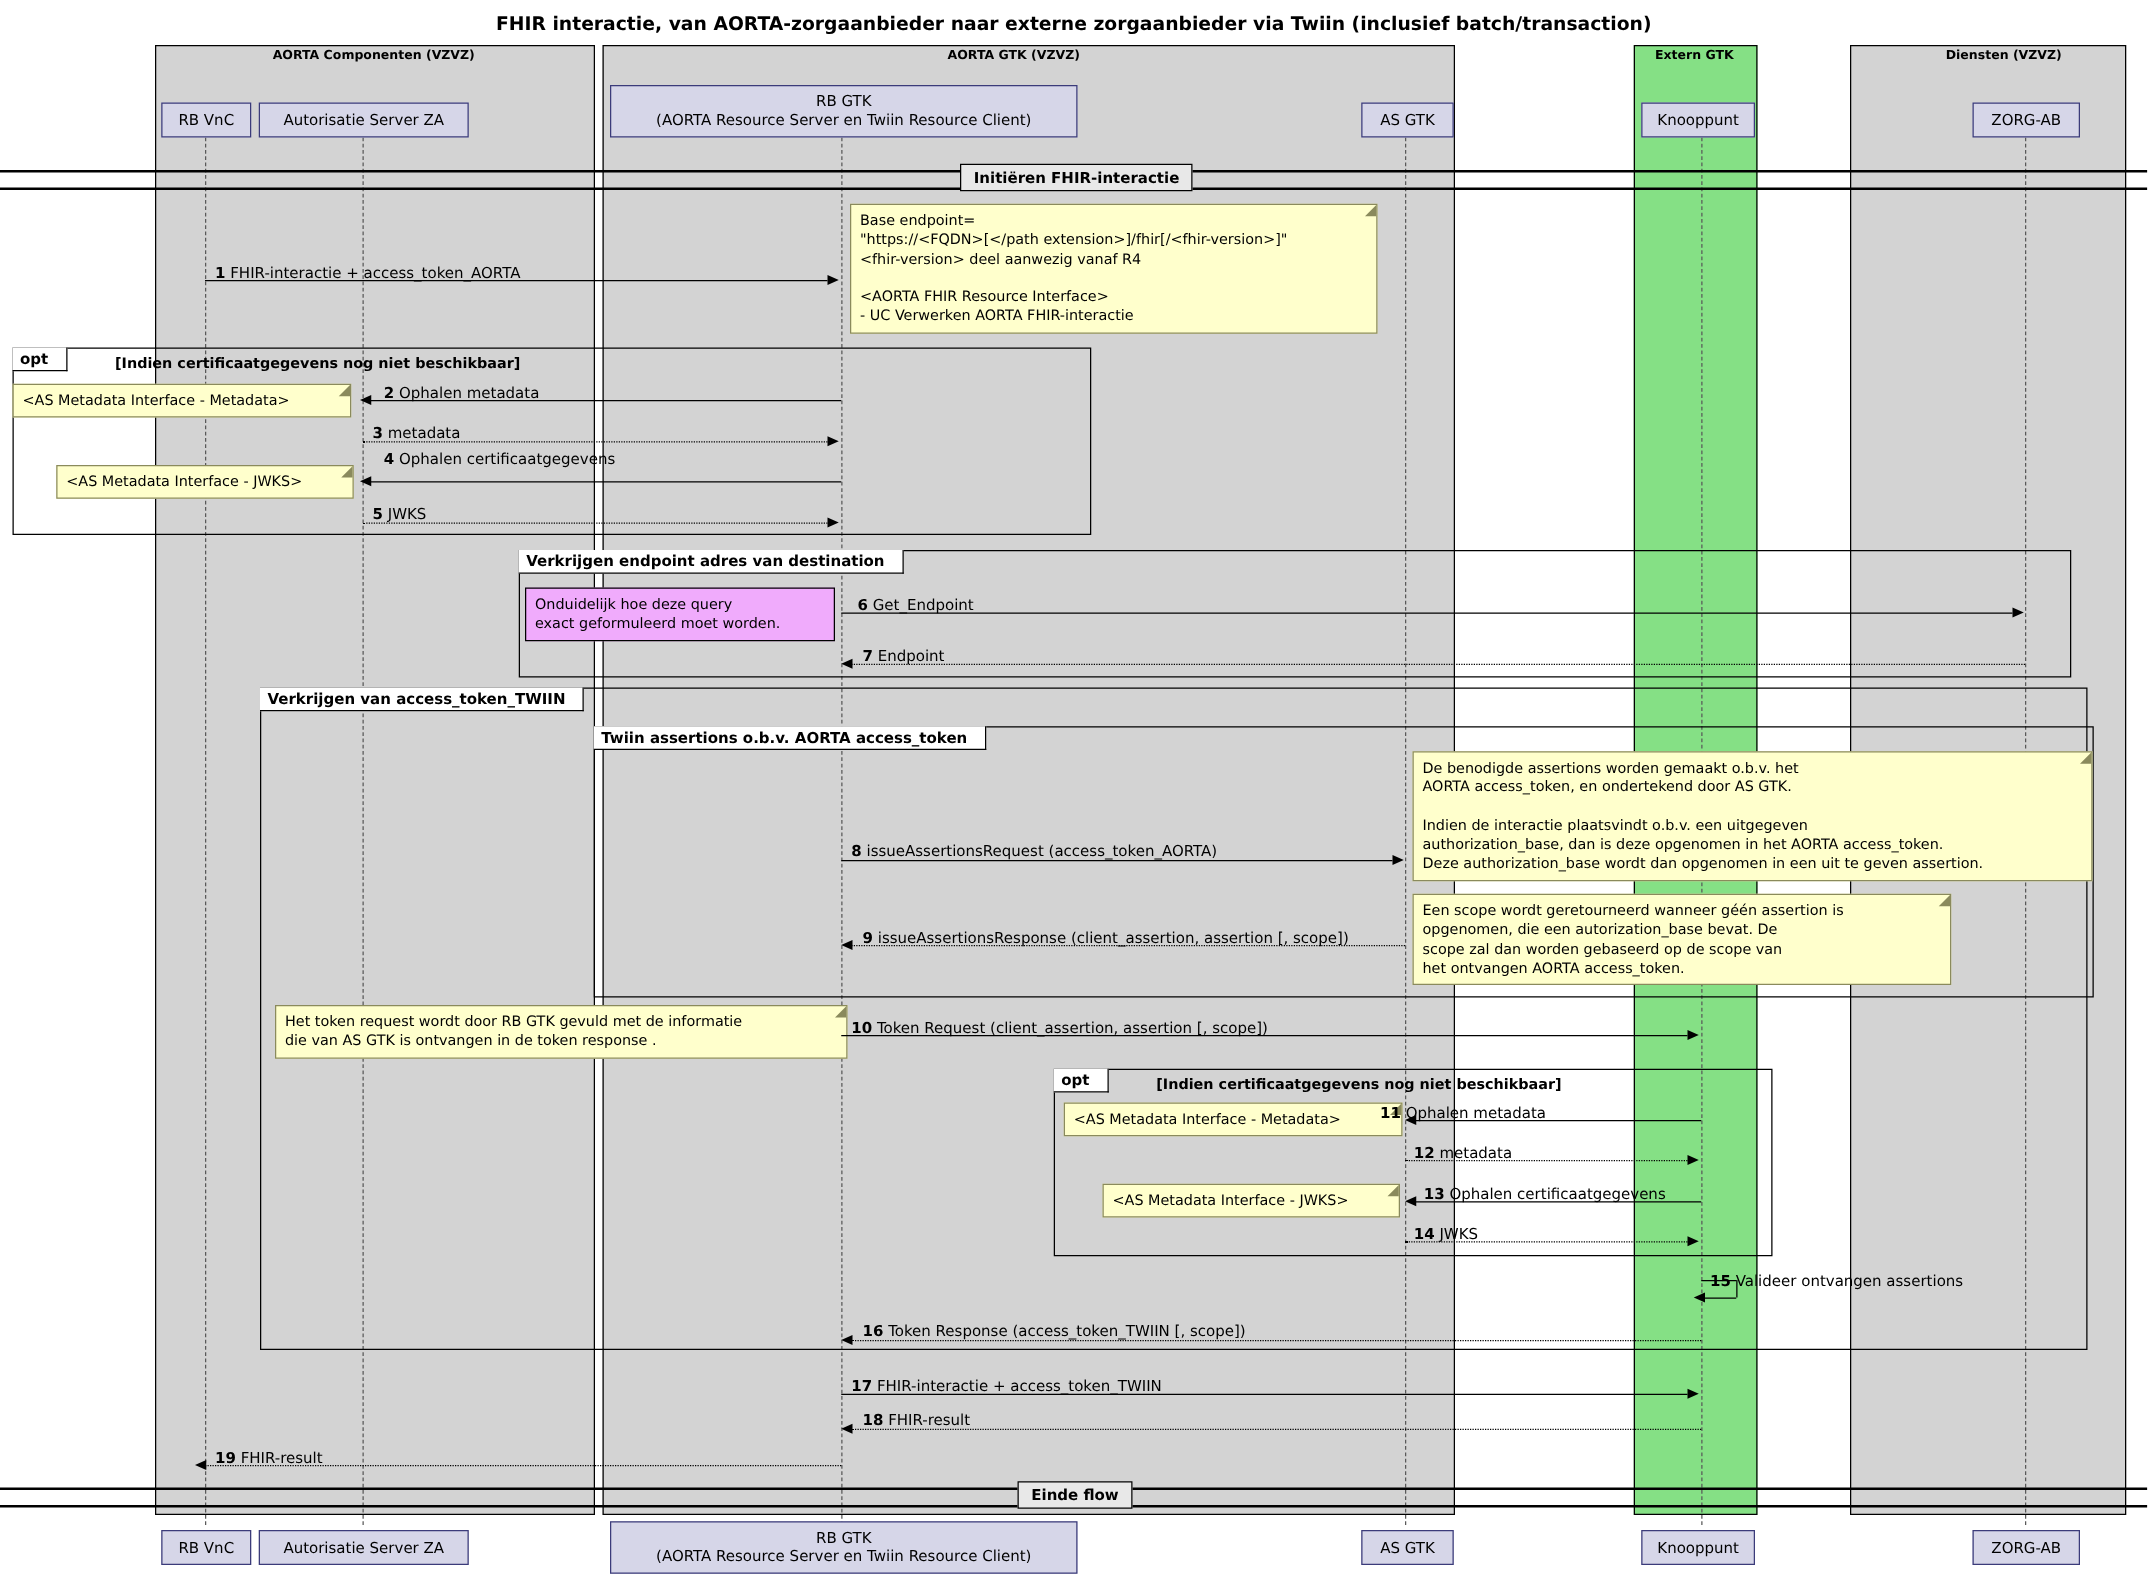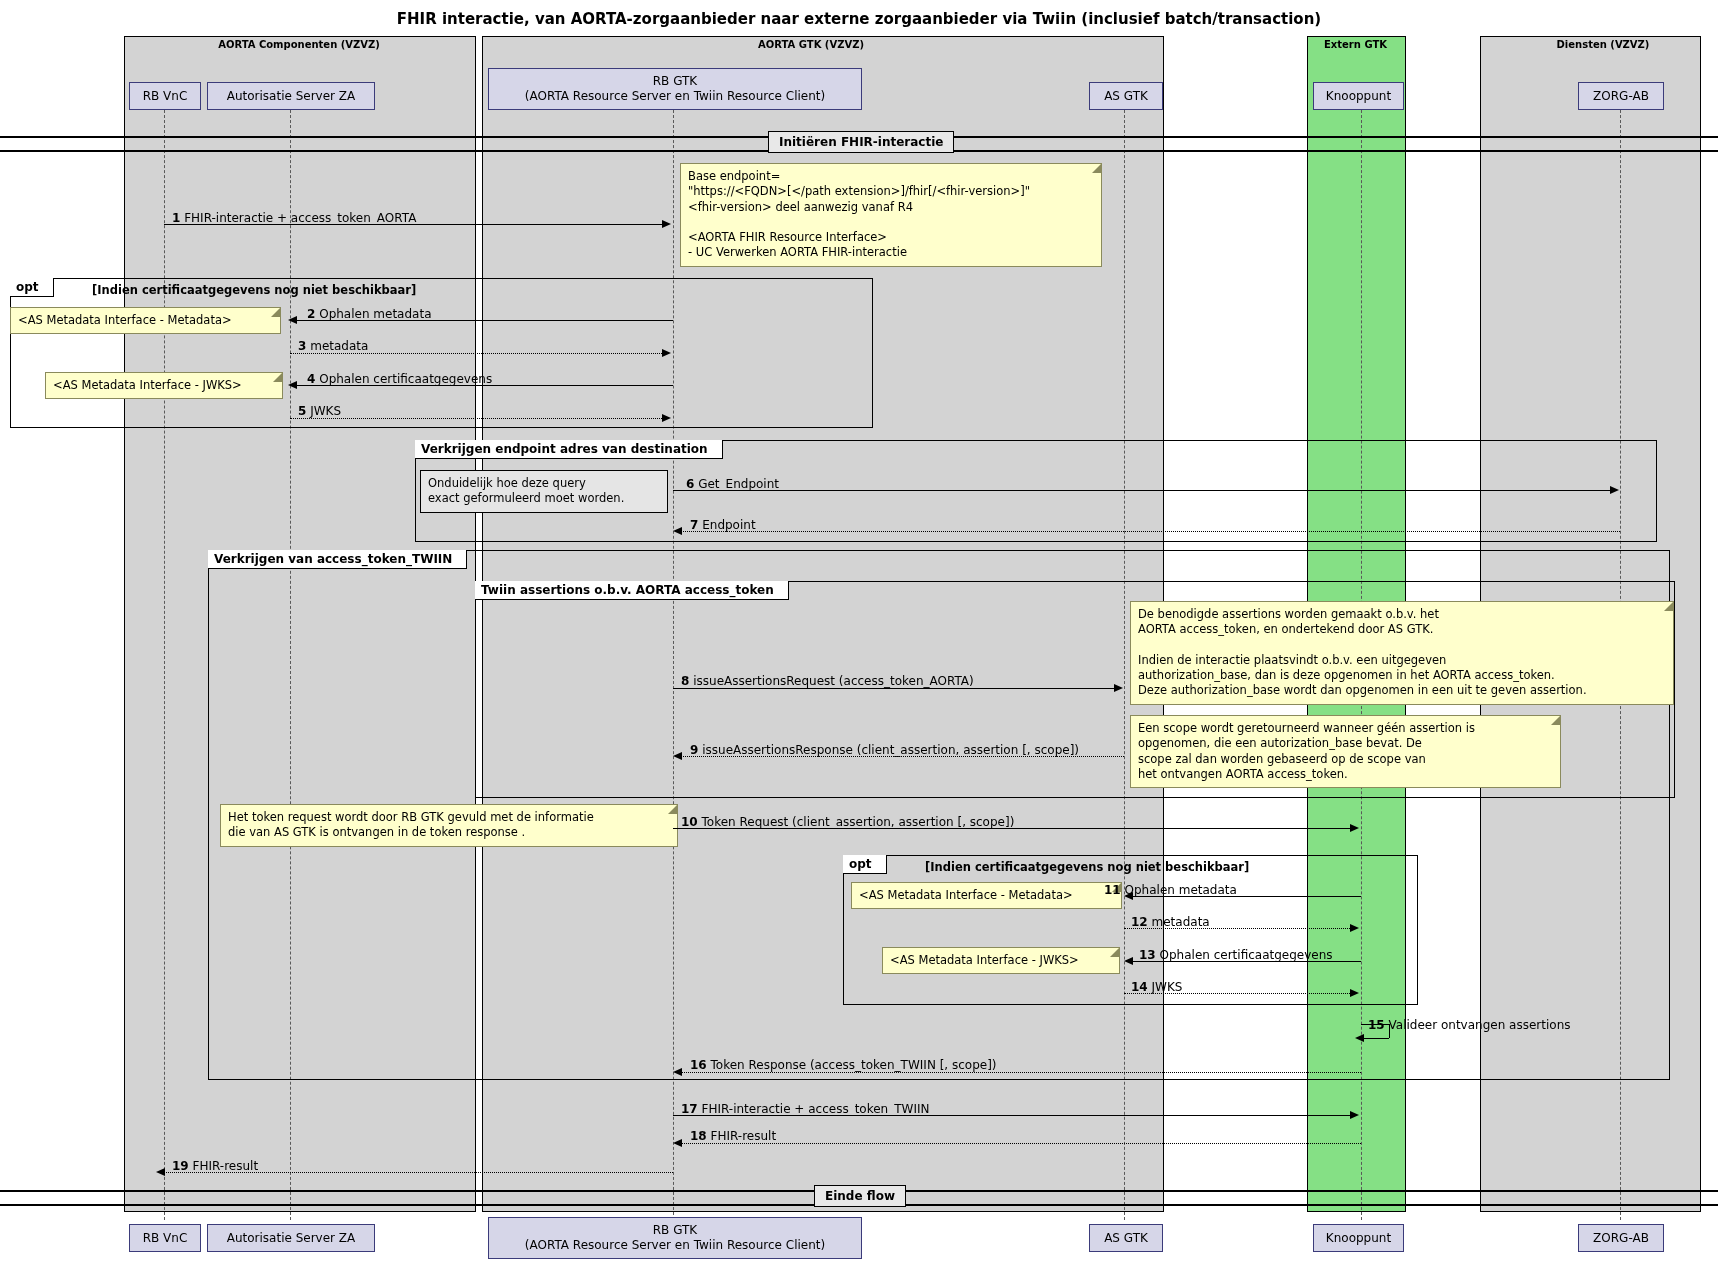--- a/index.html
+++ b/index.html
@@ -21,21 +21,21 @@
   
   .arrow-line{height:0;border-top:1px solid #000;}
   .arrow-dotted{height:0;border-top:1px dotted #000;}
   .arrowhead-r{width:0;height:0;border-top:4px solid transparent;border-bottom:4px solid transparent;border-left:9px solid #000;}
   .arrowhead-l{width:0;height:0;border-top:4px solid transparent;border-bottom:4px solid transparent;border-right:9px solid #000;}
   .msg{font-size:12px;color:#000;white-space:nowrap;}
   .msg b{font-weight:bold;}
   
   .note{background:#ffffcc;border:1px solid #8a8a5c;font-size:11.5px;color:#000;padding:5px 7px;line-height:1.33;position:absolute;}
   .note:after{content:"";position:absolute;top:0;right:0;width:0;height:0;border-left:9px solid transparent;border-bottom:9px solid #8a8a5c;}
-  .note-red{background:#e5e5e5;border:1px solid #000;color:#000;font-size:11.5px;padding:5px 7px;line-height:1.33;position:absolute;}
+  .note-red{background:#f0abfc;border:1px solid #000;color:#000;font-size:11.5px;padding:5px 7px;line-height:1.33;position:absolute;}
   
   .frag{border:1px solid #000;background:transparent;position:absolute;}
   .frag-tab{position:absolute;background:#fff;border:1px solid #000;border-top:none;border-left:none;font-size:12px;font-weight:bold;padding:2px 14px 2px 6px;color:#000;}
   .frag-cond{position:absolute;font-size:11.5px;font-weight:bold;color:#000;}
   .selfmsg{position:absolute;}
 </style>
 </head>
 <body>
 
 <div id="canvas">
@@ -127,21 +127,21 @@
   <div class="abs msg" style="left:307px;top:307px;"><b>2</b> <span>Ophalen metadata</span></div>
 
   <div class="abs arrow-dotted" style="left:290px;top:353px;width:372px;"></div>
   <div class="abs arrowhead-r" style="left:662px;top:349px;"></div>
   <div class="abs msg" style="left:298px;top:339px;"><b>3</b> <span>metadata</span></div>
 
   <div class="note" style="left:45px;top:372px;width:222px;"><span>&lt;AS Metadata Interface - JWKS&gt;</span></div>
 
   <div class="abs arrow-line" style="left:296px;top:385px;width:377px;"></div>
   <div class="abs arrowhead-l" style="left:288px;top:381px;"></div>
-  <div class="abs msg" style="left:307px;top:372px;"><b>4</b> <span>Ophalen certificaatgegevens</span></div>
+  <div class="abs msg" style="left:307px;top:360px;"><b>4</b> <span>Ophalen certificaatgegevens</span></div>
 
   <div class="abs arrow-dotted" style="left:290px;top:418px;width:372px;"></div>
   <div class="abs arrowhead-r" style="left:662px;top:414px;"></div>
   <div class="abs msg" style="left:298px;top:404px;"><b>5</b> <span>JWKS</span></div>
 
   <div class="frag" style="left:415px;top:440px;width:1240px;height:100px;"></div>
   <div class="frag-tab" style="left:415px;top:440px;"><span>Verkrijgen endpoint adres van destination</span></div>
 
   <div class="note-red" style="left:420px;top:470px;width:232px;white-space:pre-line;"><span>Onduidelijk hoe deze query
 exact geformuleerd moet worden.</span></div>

